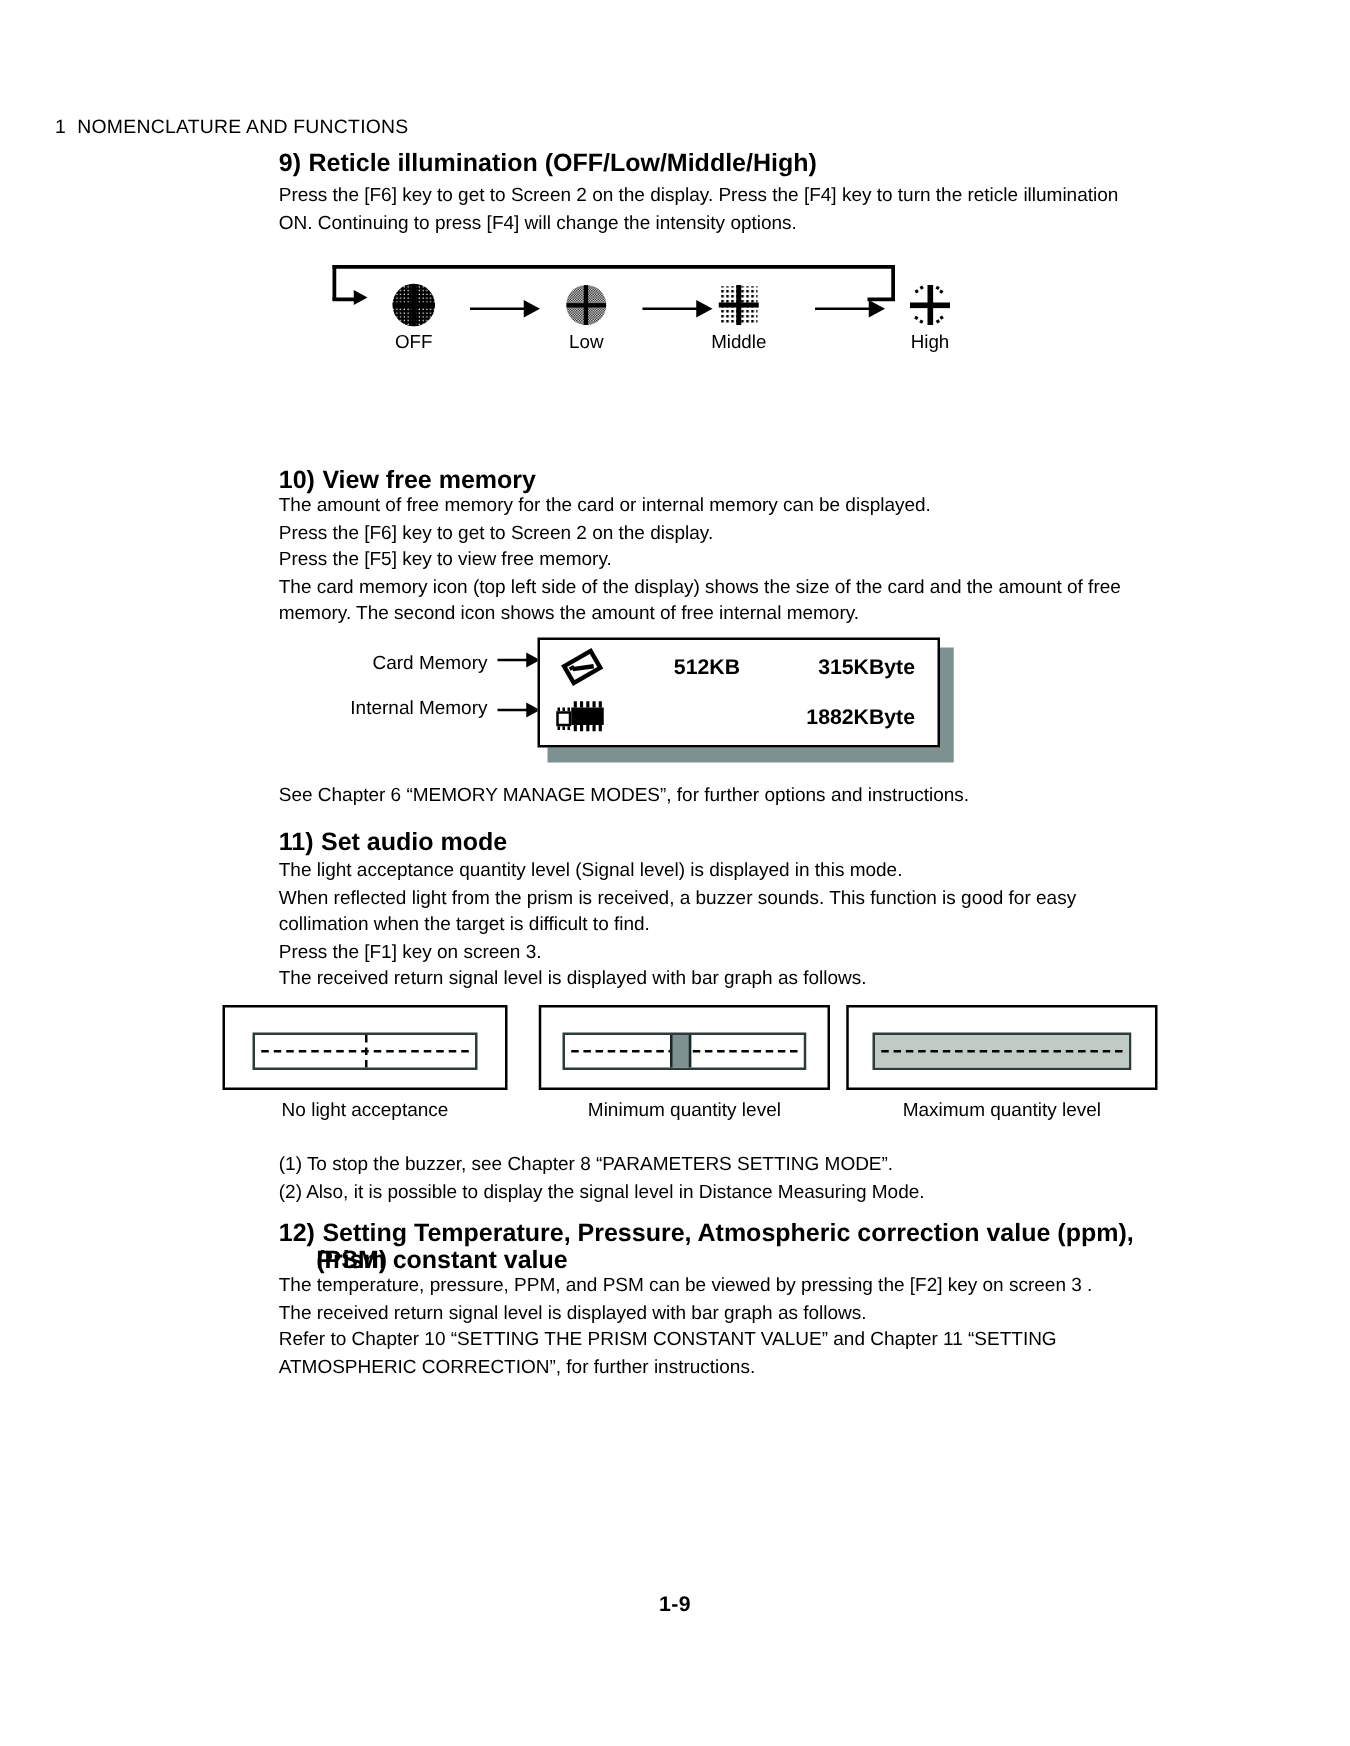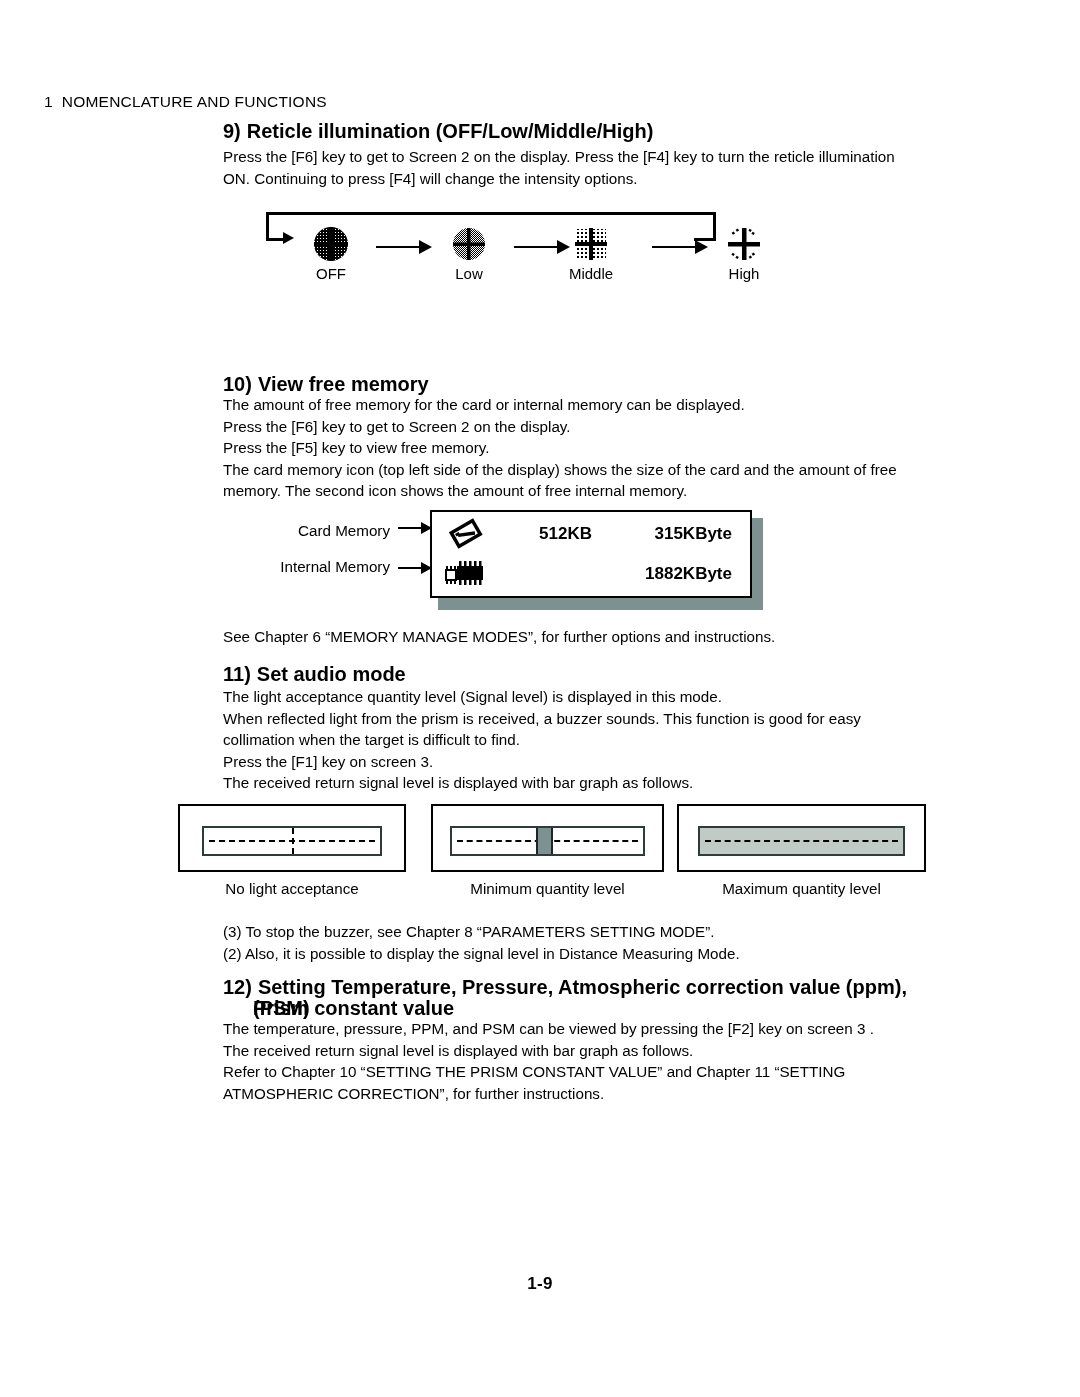--- a/index.html
+++ b/index.html
@@ -504,21 +504,21 @@
         <div class="bar-inner" style="left:19px; right:19px;">
           <div class="bar-fill"></div>
           <div class="bar-dash"></div>
         </div>
       </div>
       <div class="bar-caption">Maximum quantity level</div>
     </div>
   </div>
 
   <div class="block para" style="top:921px;">
-    <div>(3) To stop the buzzer, see Chapter 8 “PARAMETERS SETTING MODE”.</div>
+    <div>(1) To stop the buzzer, see Chapter 8 “PARAMETERS SETTING MODE”.</div>
     <div>(2)  Also, it is possible to display the signal level in Distance Measuring Mode.</div>
   </div>
 
   <div class="block heading hang" style="top:977px;">
     <span class="num">12)</span><span>Setting Temperature, Pressure, Atmospheric correction value (ppm), Prism constant value</span>
   </div>
   <div class="block heading" style="top:998px; padding-left:30px;">
     <span>(PSM)</span>
   </div>
   <div class="block para" style="top:1018px;">

